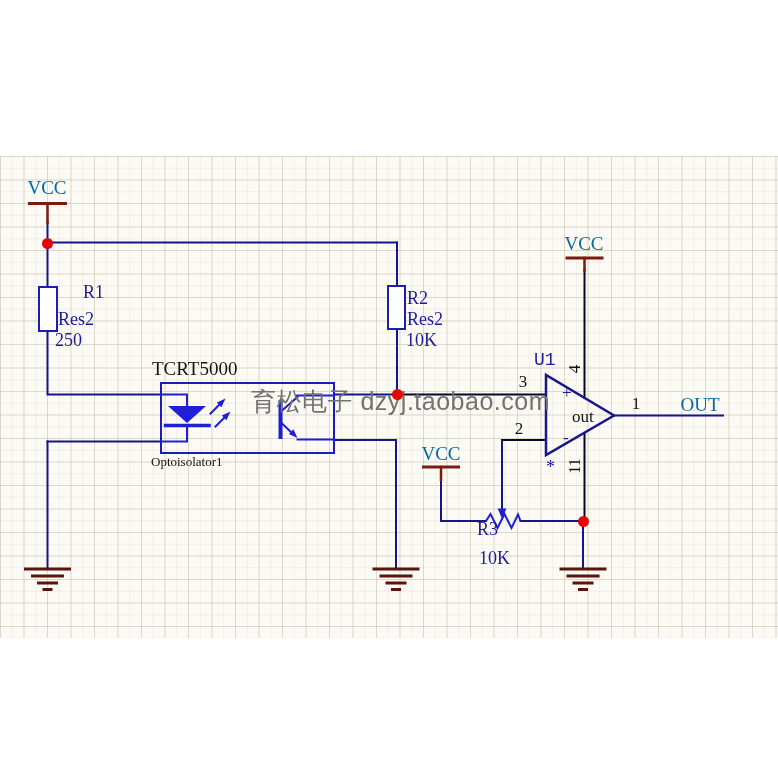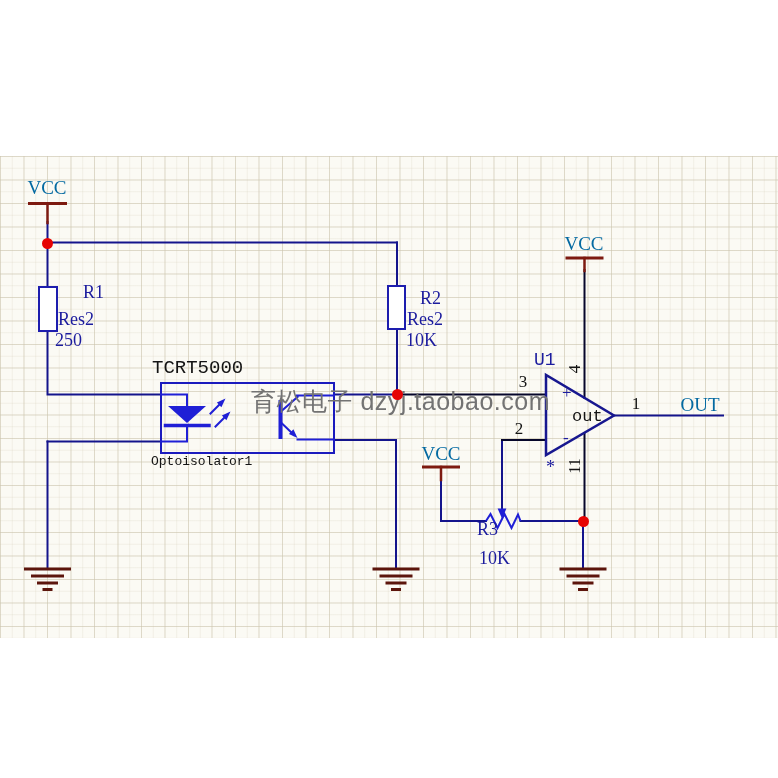--- a/index.html
+++ b/index.html
@@ -14,21 +14,21 @@
       linear-gradient(to right, rgba(205,198,175,.55) 1px, transparent 1px),
       linear-gradient(to bottom, rgba(205,198,175,.55) 1px, transparent 1px),
       linear-gradient(to right, rgba(205,198,175,.22) 1px, transparent 1px),
       linear-gradient(to bottom, rgba(205,198,175,.22) 1px, transparent 1px);
     background-size:23.5px 23.5px,23.5px 23.5px,11.75px 11.75px,11.75px 11.75px;
   }
   svg.wires{position:absolute;left:0;top:0;}
   .lbl{position:absolute;line-height:1;white-space:nowrap;}
   .maroon{color:#0369a1;font-size:19px;}
   .navy{color:#1c1c9e;font-size:18px;}
-  .blk{color:#141414;font-family:Liberation Mono, monospace;}
+  .blk{color:#141414;}
   .pin{color:#141414;font-size:17px;}
   .ctr{text-align:center;}
   .rot{transform:rotate(-90deg);transform-origin:center center;}
   .watermark{
     position:absolute;left:251px;top:389px;font-size:25px;color:#737373;
     font-family:Liberation Sans, sans-serif;letter-spacing:.5px;line-height:1;
   }
   .dot{position:absolute;width:11px;height:11px;border-radius:50%;background:#e60404;}
 </style>
 </head>
@@ -111,21 +111,21 @@
 
 <div class="lbl maroon ctr" style="left:24px;top:178px;width:46px;">VCC</div>
 <div class="lbl maroon ctr" style="left:418px;top:444px;width:46px;">VCC</div>
 <div class="lbl maroon ctr" style="left:561px;top:234px;width:46px;">VCC</div>
 <div class="lbl maroon ctr" style="left:674px;top:395px;width:52px;">OUT</div>
 
 <div class="lbl navy" style="left:58px;top:283px;margin-left:25px;">R1</div>
 <div class="lbl navy" style="left:58px;top:310px;">Res2</div>
 <div class="lbl navy" style="left:55px;top:331px;">250</div>
 
-<div class="lbl navy" style="left:407px;top:289px;margin-left:13px;">R2</div>
+<div class="lbl navy" style="left:407px;top:289px;">R2</div>
 <div class="lbl navy" style="left:407px;top:310px;">Res2</div>
 <div class="lbl navy" style="left:406px;top:331px;">10K</div>
 
 <div class="lbl navy" style="left:477px;top:520px;">R3</div>
 <div class="lbl navy" style="left:479px;top:549px;">10K</div>
 
 <div class="lbl blk" style="left:152px;top:359px;font-size:19px;">TCRT5000</div>
 <div class="lbl blk" style="left:151px;top:455px;font-size:13px;">Optoisolator1</div>
 
 <div class="lbl navy" style="left:534px;top:351px;font-family:Liberation Mono, monospace;">U1</div>

